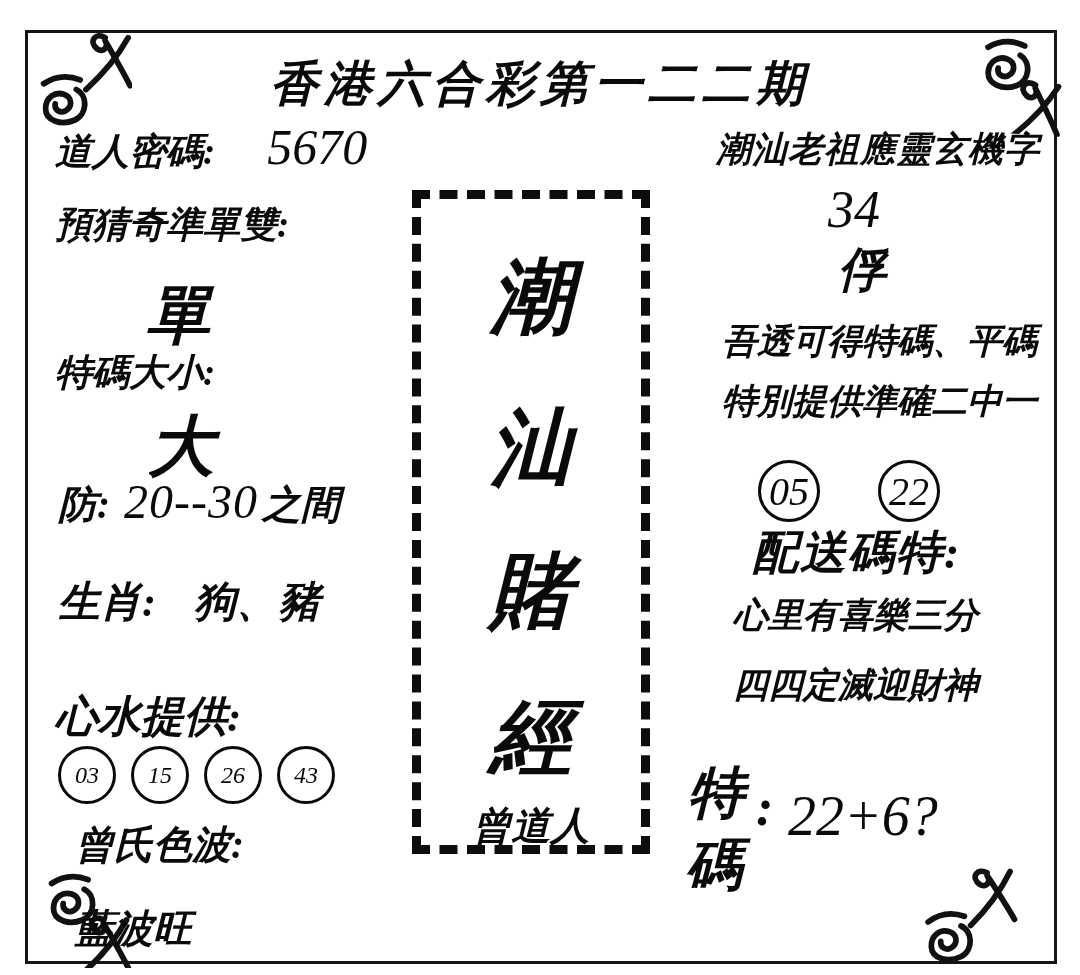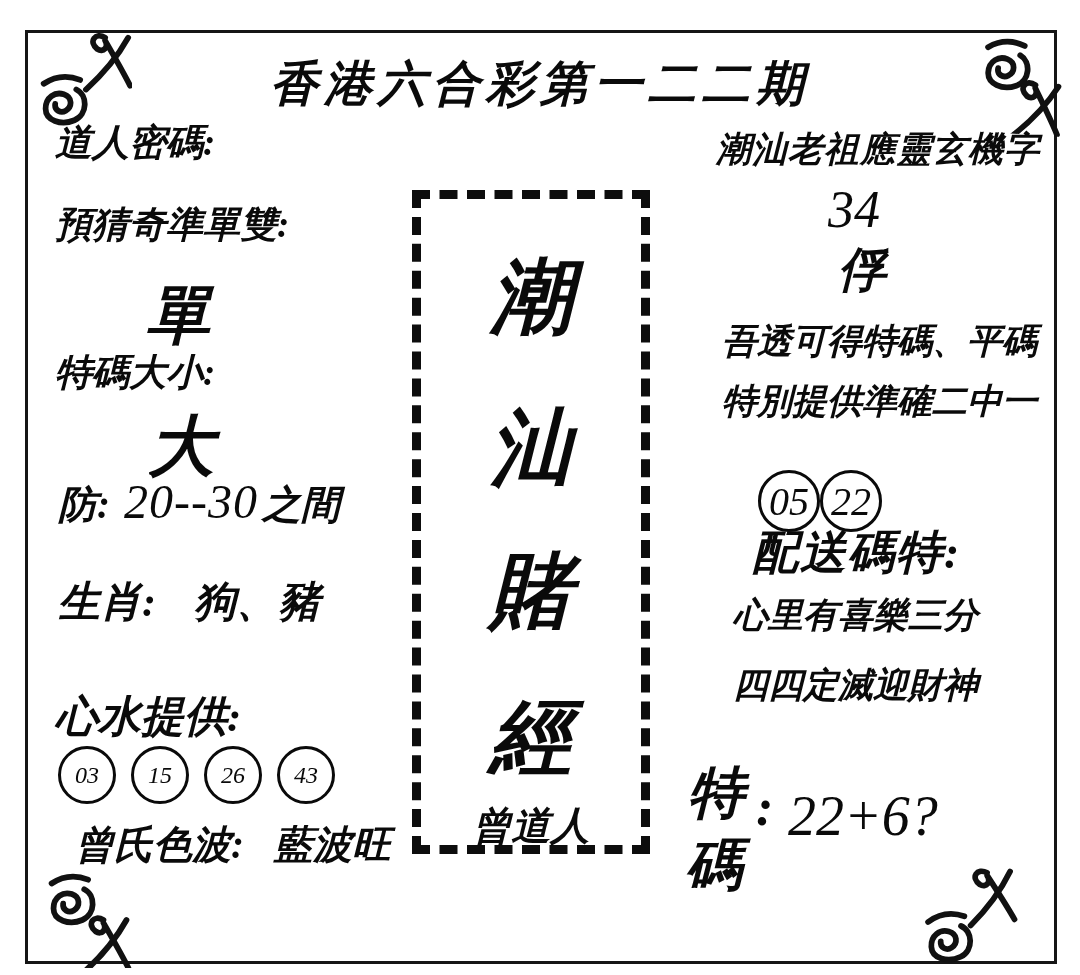--- a/index.html
+++ b/index.html
@@ -40,42 +40,42 @@
   .guard-range{font-size:48px;margin:0 4px 0 14px;letter-spacing:1px;}
   .guard-suffix{font-size:39px;}
   .zodiac-line{left:58px;top:574px;display:flex;align-items:baseline;gap:38px;font-size:42px;}
   .hot-label{left:55px;top:688px;font-size:43px;}
   .hot-row{left:58px;top:746px;display:flex;gap:15px;}
   .circle{
     display:inline-flex;align-items:center;justify-content:center;
     width:52px;height:52px;border:3px solid #0a0a0a;border-radius:50%;
     font-size:24px;font-family:"Liberation Serif", serif;
   }
-  .colorwave-line{left:75px;top:818px;display:flex;align-items:baseline;gap:30px;font-size:39px;}
+  .colorwave-line{left:75px;top:818px;display:flex;align-items:baseline;gap:30px;font-size:39px;flex-direction:column;}
 
   
   .center-box{
     left:412px;top:190px;width:238px;height:664px;
     border:9px dashed #0d0d0d;
     box-sizing:border-box;
   }
   .vchar{position:absolute;width:100%;text-align:center;font-size:82px;font-weight:700;line-height:1;}
   .vchar.c0{top:58px;}
   .vchar.c1{top:208px;}
   .vchar.c2{top:352px;}
   .vchar.c3{top:498px;}
   .signature{position:absolute;top:600px;width:100%;text-align:center;font-size:39px;font-weight:700;}
 
   
   .mystic-header{left:716px;top:126px;font-size:35px;letter-spacing:1px;}
   .mystic-number{left:828px;top:180px;font-size:52px;}
   .mystic-char{left:838px;top:238px;font-size:48px;}
   .tip-line1{left:722px;top:318px;font-size:35px;}
   .tip-line2{left:722px;top:378px;font-size:35px;}
-  .pair-row{left:758px;top:470px;display:flex;}
+  .pair-row{left:758px;top:460px;display:flex;gap:58px;}
   .circle.big{width:56px;height:56px;font-size:40px;}
   .delivery-label{left:752px;top:522px;font-size:46px;letter-spacing:2px;text-align:right;}
   .verse1{left:733px;top:584px;font-size:35px;margin-top:8px;}
   .verse2{left:733px;top:662px;font-size:35px;}
 
   
   .special-char1{left:688px;top:756px;font-size:56px;}
   .special-char2{left:686px;top:828px;font-size:56px;}
   .special-colon{left:756px;top:778px;font-size:52px;font-weight:700;}
   .special-value{left:788px;top:784px;font-size:56px;}
@@ -133,20 +133,21 @@
     <g transform="translate(0,44)">
         <path d="M6,12 Q24,0 44,8"></path>
         <path d="M40,18 C52,24 52,44 38,50 C24,56 8,50 8,38 C8,26 18,20 27,23 C36,26 36,36 29,40 C24,43 17,40 18,33"></path>
       </g>
   </svg>
 
   <div class="abs page-title cjk">香港六合彩第一二二期</div>
 
   <div class="abs password-row">
     <span class="cjk password-label">道人密碼:</span>
+    <span class="num password-value">5670</span>
   </div>
 
   <div class="abs cjk oddeven-label">預猜奇準單雙:</div>
   <div class="abs cjk oddeven-value">單</div>
 
   <div class="abs cjk size-label">特碼大小:</div>
   <div class="abs cjk size-value">大</div>
 
   <div class="abs guard-line">
     <span class="cjk guard-label">防:</span>

